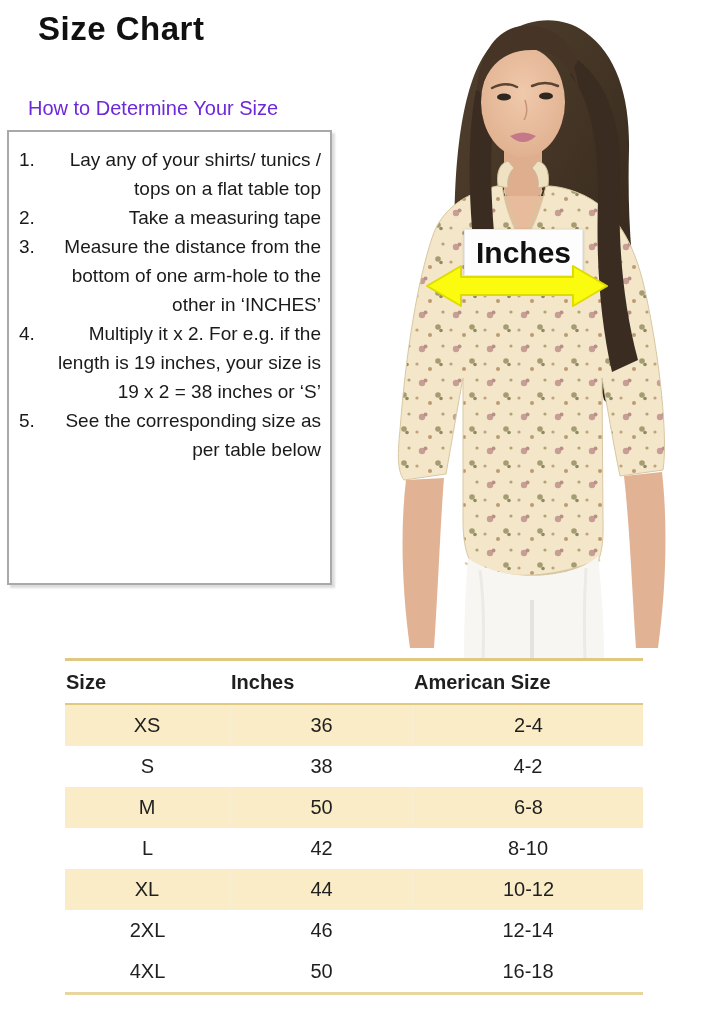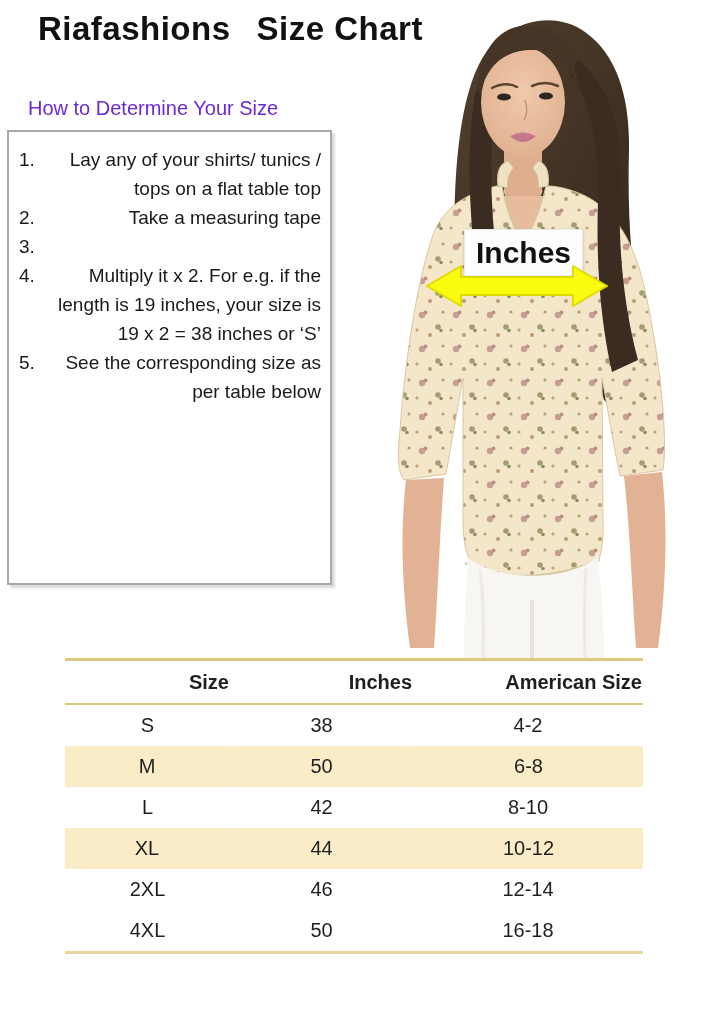--- a/index.html
+++ b/index.html
@@ -30,52 +30,52 @@
     font-size:30px;font-weight:700;color:#111;
   }
   .arrow-wrap{position:absolute;left:423px;top:262px;width:188px;height:48px;}
   
   .size-table{
     position:absolute;left:65px;top:658px;width:578px;
     border-collapse:collapse;table-layout:fixed;font-size:20px;color:#1f1f1f;
   }
   .size-table col.c1{width:165px;} .size-table col.c2{width:183px;} .size-table col.c3{width:230px;}
   .size-table thead td{
-    height:40px;text-align:right;font-weight:700;background:#ffffff;
+    height:40px;text-align:left;font-weight:700;background:#ffffff;
     border-top:3px solid #dfc87f;border-bottom:2px solid #dfc87f;
   }
   .size-table tbody td{height:39px;text-align:center;background:#ffffff;}
   .size-table tr.shade td{background:#faecc6;}
   .size-table tr.shade td + td{border-left:2px solid #f6edd4;}
   .size-table tbody tr:last-child td{border-bottom:3px solid #e7d69e;}
 </style>
 </head>
 <body>
 
 <div id="stage">
 
   <div class="title-row">
-    <span class="brand">Riafashions</span>
     <span class="page">Size Chart</span>
   </div>
 
   <div class="section-heading">How to Determine Your Size</div>
 
   <div class="instruction-box">
     <div class="instruction-list">
       <div class="instruction-item">
         <span class="num">1.</span>
         <span class="txt">Lay any of your shirts/ tunics / tops on a flat table top</span>
       </div>
       <div class="instruction-item">
         <span class="num">2.</span>
         <span class="txt">Take a measuring tape</span>
       </div>
       <div class="instruction-item">
         <span class="num">3.</span>
+        <span class="txt">Measure the distance from the bottom of one arm-hole to the other in ‘INCHES’</span>
       </div>
       <div class="instruction-item">
         <span class="num">4.</span>
         <span class="txt">Multiply it x 2. For e.g. if the length is 19 inches, your size is 19 x 2 = 38 inches or ‘S’</span>
       </div>
       <div class="instruction-item">
         <span class="num">5.</span>
         <span class="txt">See the corresponding size as per table below</span>
       </div>
     </div>
@@ -156,20 +156,25 @@
         <col class="c3">
       </colgroup>
     <thead>
       <tr>
         <td>Size</td>
         <td>Inches</td>
         <td>American Size</td>
       </tr>
     </thead>
     <tbody>
+      <tr class="shade">
+        <td>XS</td>
+        <td>36</td>
+        <td>2-4</td>
+      </tr>
       <tr>
         <td>S</td>
         <td>38</td>
         <td>4-2</td>
       </tr>
       <tr class="shade">
         <td>M</td>
         <td>50</td>
         <td>6-8</td>
       </tr>

